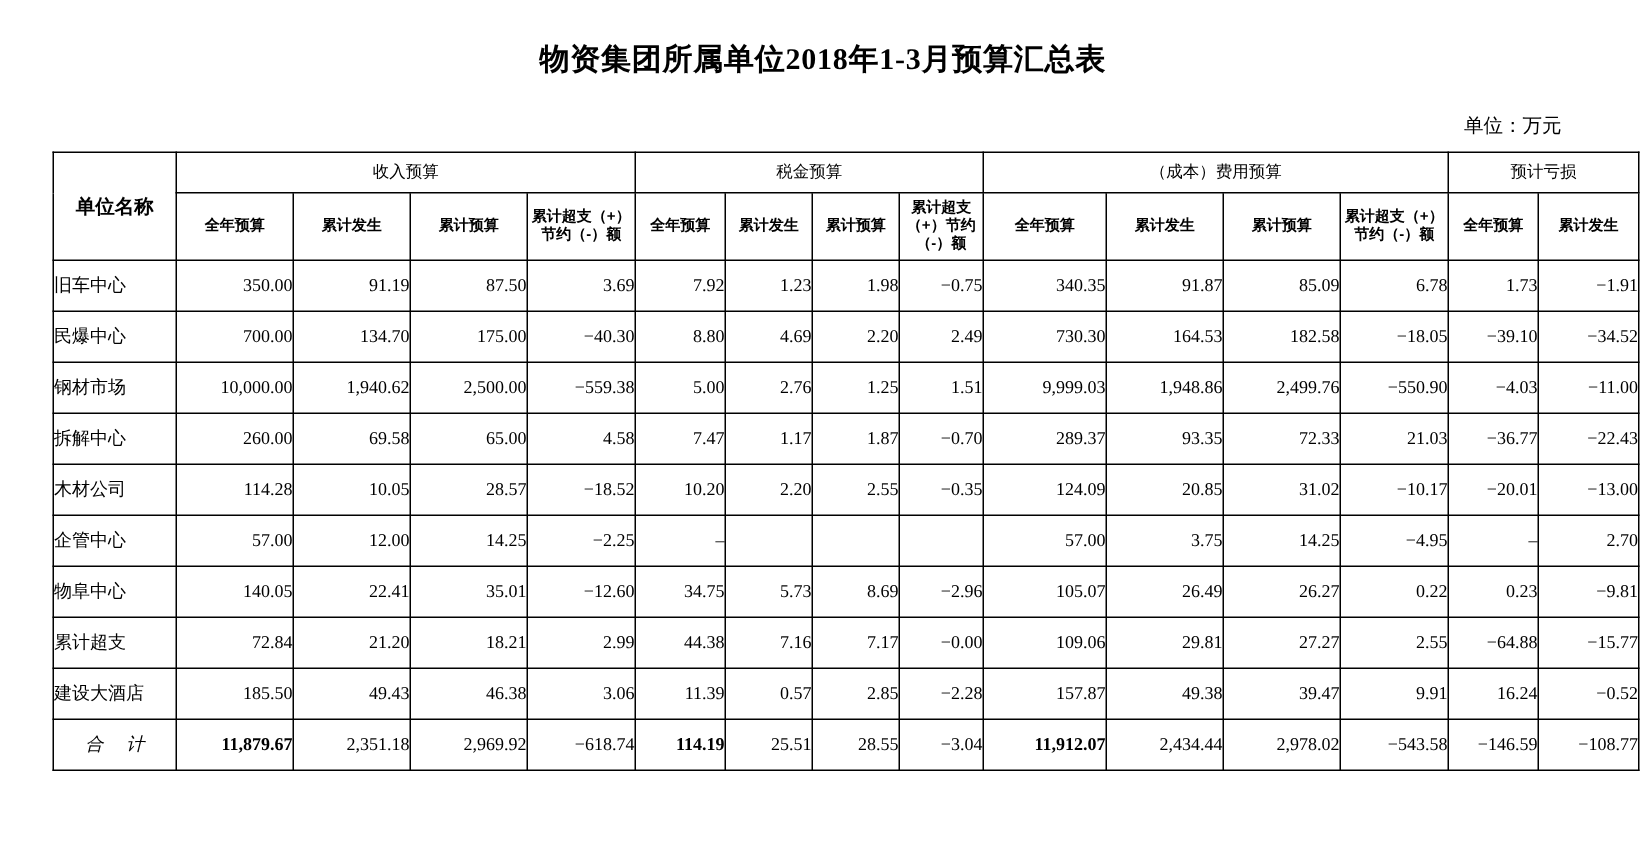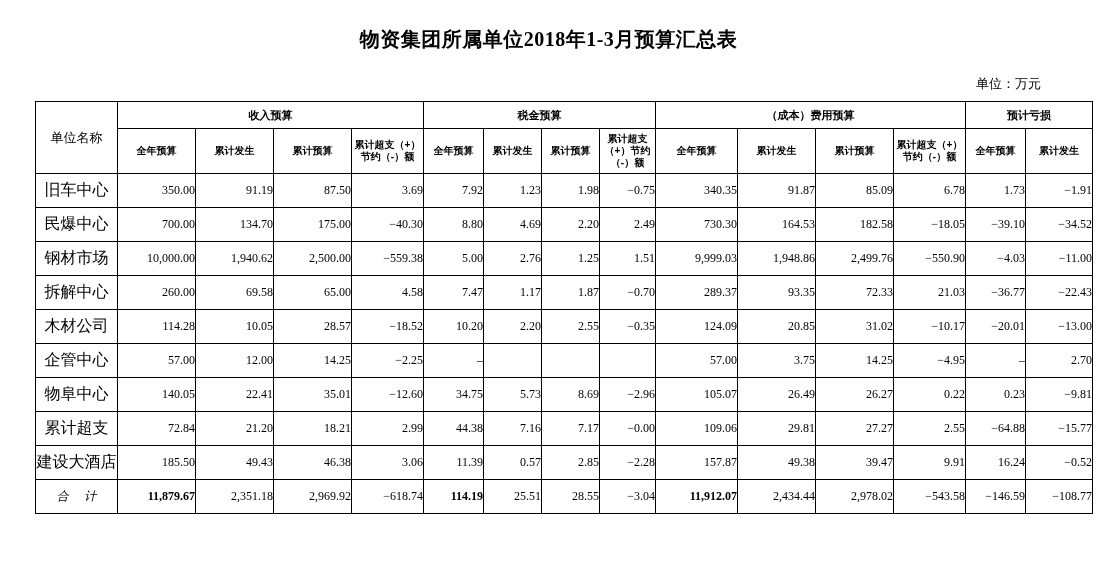--- a/index.html
+++ b/index.html
@@ -45,42 +45,42 @@
     font-size: 11px;
   }
   table.budget th, table.budget td {
     border: 1px solid #000000;
     padding: 0;
     vertical-align: middle;
   }
   .grp-head {
     text-align: center;
     font-size: 11px;
-    font-weight: bold;
+    font-weight: normal;
     height: 26px;
     line-height: 26px;
   }
   .sub-head {
     text-align: center;
     font-size: 10px;
     font-weight: bold;
     height: 44px;
     line-height: 12px;
     padding: 0 1px;
   }
   .unit-head {
     text-align: center;
     font-size: 13px;
-    font-weight: normal;
+    font-weight: bold;
     line-height: 16px;
   }
   td.rowlabel {
-    text-align: center;
+    text-align: left;
     padding-left: 12px;
-    font-size: 16px;
+    font-size: 12px;
     height: 33px;
   }
   td.num {
     text-align: right;
     padding-right: 9px;
     font-size: 12px;
     height: 33px;
     font-family: "Liberation Serif", serif;
   }
   tr.total td {

